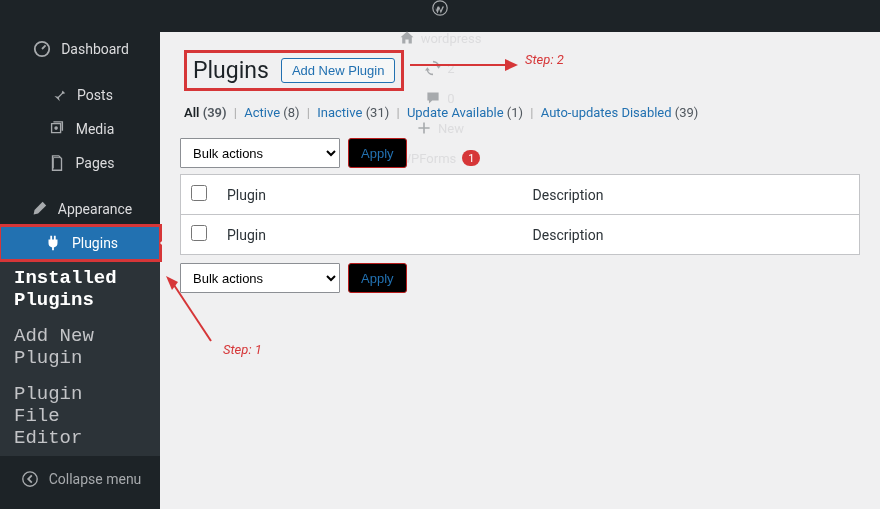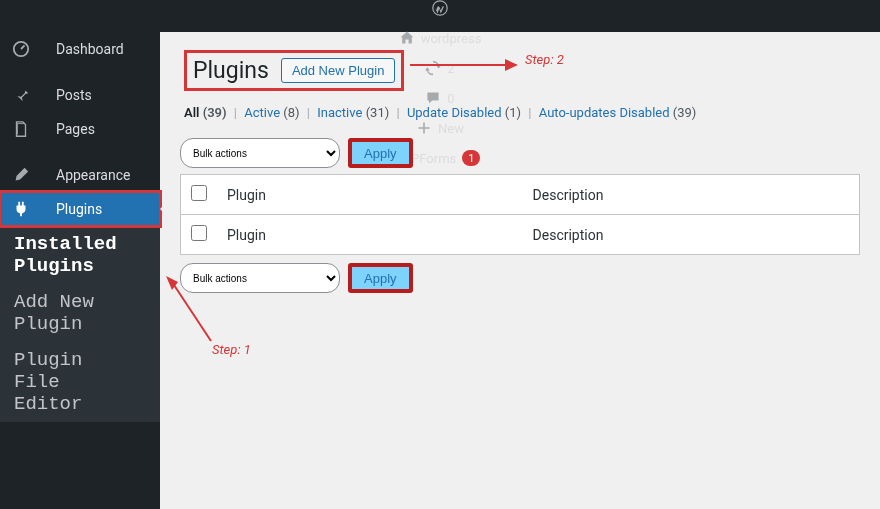--- a/index.html
+++ b/index.html
@@ -6,21 +6,21 @@
   body { font-family: -apple-system, BlinkMacSystemFont, "Segoe UI", Roboto, sans-serif; font-size: 13px; background: #f0f0f1; color: #3c434a; width: 880px; height: 509px; overflow: hidden; position: relative; }
 
   
   .adminbar { background: #1d2327; color: #c3c4c7; height: 32px; display: flex; align-items: center; padding: 0 8px; font-size: 13px; gap: 14px; flex-direction: column; }
   .adminbar .item { display: inline-flex; align-items: center; gap: 6px; color: #dcdcde; cursor: pointer; }
   .adminbar svg { width: 16px; height: 16px; fill: #a7aaad; }
   .badge { background: #d63638; color: #fff; border-radius: 10px; font-size: 11px; padding: 1px 6px; display: inline-flex; align-items: center; justify-content: center; min-width: 16px; height: 16px; }
 
   
   .sidebar { position: absolute; left: 0; top: 32px; bottom: 0; width: 160px; background: #1d2327; color: #c3c4c7; font-size: 14px; }
-  .menu-item { display: flex; align-items: center; gap: 26px; padding: 8px 10px 8px 12px; cursor: pointer; color: #dcdcde; }
+  .menu-item { display: flex; align-items: center; gap: 10px; padding: 8px 10px 8px 12px; cursor: pointer; color: #dcdcde; justify-content: center; }
   .menu-item svg { width: 18px; height: 18px; fill: #a7aaad; flex-shrink: 0; }
   .menu-item.active { background: #2271b1; color: #fff; position: relative; }
   .menu-item.active svg { fill: #fff; }
   .menu-item.active::after { content: ""; position: absolute; right: -8px; top: 50%; transform: translateY(-50%); border: 8px solid transparent; border-right-color: #f0f0f1; }
   .submenu { background: #2c3338; }
   .submenu .sub { padding: 7px 27px 7px 14px; font-size: 19px; color: #c3c4c7; cursor: pointer; font-family: Liberation Mono, monospace; }
   .submenu .sub.current { color: #fff; font-weight: 600; }
 
   
   .main { position: absolute; left: 160px; right: 0; top: 32px; bottom: 0; padding: 10px 20px 20px 20px; }
@@ -29,22 +29,22 @@
   .add-btn { border: 1px solid #2271b1; color: #2271b1; background: #f6f7f7; padding: 4px 10px; font-size: 13px; border-radius: 3px; cursor: pointer; }
   .red-box { border: 3px solid #d63638; padding: 4px 6px; display: inline-flex; align-items: center; gap: 12px; }
 
   .filters { padding: 6px 0 12px 4px; font-size: 13px; }
   .filters a { color: #2271b1; text-decoration: none; }
   .filters .sep { color: #aaa; margin: 0 4px; }
   .filters .current { font-weight: 600; color: #1d2327; text-align: right; }
   .filters .count { color: #50575e; }
 
   .bulk-row { display: flex; align-items: center; gap: 8px; margin: 6px 0; }
-  .bulk-row select { padding: 4px 24px 4px 8px; font-size: 10px; border: 1px solid #8c8f94; border-radius: 13px; background: #fff; min-width: 160px; height: 30px; }
-  .bulk-row .apply { border: 4px solid #b91c1c; color: #2271b1; background: #7dd3fc; padding: 4px 12px; font-size: 13px; border-radius: 3px; cursor: pointer; height: 30px; }
+  .bulk-row select { padding: 4px 24px 4px 8px; font-size: 13px; border: 1px solid #8c8f94; border-radius: 1px; background: #fff; min-width: 160px; height: 30px; }
+  .bulk-row .apply { border: 1px solid #b91c1c; color: #2271b1; background: #000000; padding: 4px 12px; font-size: 13px; border-radius: 3px; cursor: pointer; height: 30px; }
 
   table.wp-list { width: 100%; border-collapse: collapse; background: #fff; border: 1px solid #c3c4c7; margin: 4px 0 8px 0; }
   table.wp-list th, table.wp-list td { text-align: left; padding: 10px 10px; font-weight: 400; font-size: 14px; color: #2c3338; margin-top: 36px; }
   table.wp-list thead th, table.wp-list tfoot th { border-bottom: 1px solid #c3c4c7; }
   table.wp-list tfoot th { border-top: 1px solid #c3c4c7; border-bottom: none; }
   table.wp-list .cb { width: 30px; }
   table.wp-list input[type=checkbox] { width: 16px; height: 16px; border: 1px solid #8c8f94; border-radius: 3px; }
 
   
   .step1-label { position: absolute; color: #d63638; font-size: 13px; font-style: italic; }
@@ -103,20 +103,27 @@
   </div>
   <div style="height:12px"></div>
   <div class="menu-item">
     <svg viewBox="0 0 20 20">
         <path d="M12 2l6 6-3 1-4 4 1 4-3-3-5 5 5-5-3-3 4 1 4-4 1-3z"></path>
       </svg>
     <span>Posts</span>
   </div>
   <div class="menu-item">
     <svg viewBox="0 0 20 20">
+        <path d="M4 4h10v10H4zM6 2h10v10" fill="none" stroke="#a7aaad" stroke-width="1.5"></path>
+        <circle cx="9" cy="9" r="2"></circle>
+      </svg>
+    <span>Media</span>
+  </div>
+  <div class="menu-item">
+    <svg viewBox="0 0 20 20">
         <path d="M5 2h7l3 3v13H5z" fill="none" stroke="#a7aaad" stroke-width="1.5"></path>
         <path d="M6 4h8M6 4v12" stroke="#a7aaad"></path>
       </svg>
     <span>Pages</span>
   </div>
   <div style="height:12px"></div>
   <div class="menu-item">
     <svg viewBox="0 0 20 20">
         <path d="M14 2l4 4-9 9-5 1 1-5z"></path>
       </svg>
@@ -125,39 +132,46 @@
   <div class="menu-item active highlight-plugins">
     <svg viewBox="0 0 20 20">
         <path d="M7 2v4H5v4a5 5 0 0 0 4 4.9V18h2v-3.1A5 5 0 0 0 15 10V6h-2V2h-2v4H9V2z"></path>
       </svg>
     <span>Plugins</span>
   </div>
   <div class="submenu">
     <div class="sub current">Installed Plugins</div>
     <div class="sub">Add New Plugin</div>
     <div class="sub">Plugin File Editor</div>
+  </div>
+  <div class="menu-item" style="margin-top:6px;color:#a7aaad;">
+    <svg viewBox="0 0 20 20">
+        <circle cx="10" cy="10" r="8" fill="none" stroke="#a7aaad" stroke-width="1.5"></circle>
+        <path d="M12 6l-4 4 4 4" fill="none" stroke="#a7aaad" stroke-width="2"></path>
+      </svg>
+    <span>Collapse menu</span>
   </div>
 </div>
 
 <div class="main">
   <div class="heading-row">
     <span class="red-box">
       <h1 class="page-title">Plugins</h1>
       <button class="add-btn">Add New Plugin</button>
     </span>
   </div>
 
   <div class="filters">
     <span class="current"><span>All</span> <span class="count">(39)</span></span>
     <span class="sep">|</span>
     <a><span>Active</span> <span class="count">(8)</span></a>
     <span class="sep">|</span>
     <a><span>Inactive</span> <span class="count">(31)</span></a>
     <span class="sep">|</span>
-    <a><span>Update Disabled</span> <span class="count">(1)</span></a>
+    <a><span>Update Available</span> <span class="count">(1)</span></a>
     <span class="sep">|</span>
     <a><span>Auto-updates Disabled</span> <span class="count">(39)</span></a>
   </div>
 
   <div class="bulk-row">
     <select>
       <option>Bulk actions</option>
     </select>
     <button class="apply">Apply</button>
   </div>
@@ -194,13 +208,13 @@
     </svg>
 </div>
 <div class="step1-label" style="left:525px; top:52px;">Step: 2</div>
 
 <div class="arrow" style="left:166px; top:276px;">
   <svg width="60" height="80">
       <line x1="6" y1="6" x2="45" y2="65" stroke="#d63638" stroke-width="2"></line>
       <polygon points="0,0 12,6 6,14" fill="#d63638"></polygon>
     </svg>
 </div>
-<div class="step1-label" style="left:212px; top:342px;text-align:right;">Step: 1</div>
+<div class="step1-label" style="left:223px; top:342px;text-align:right;">Step: 1</div>
 
 </body></html>

